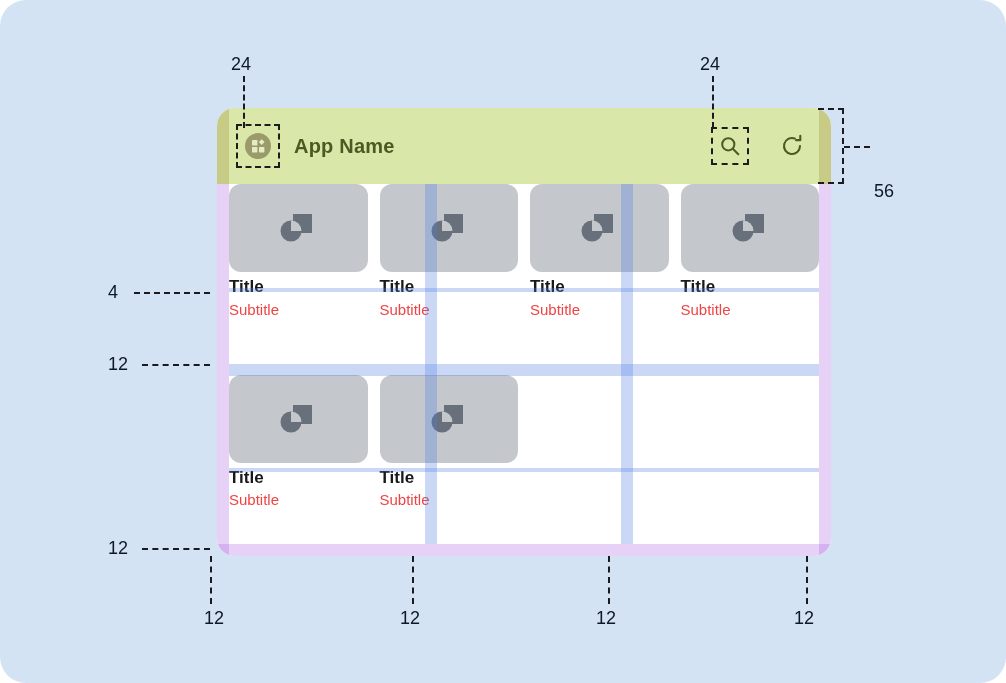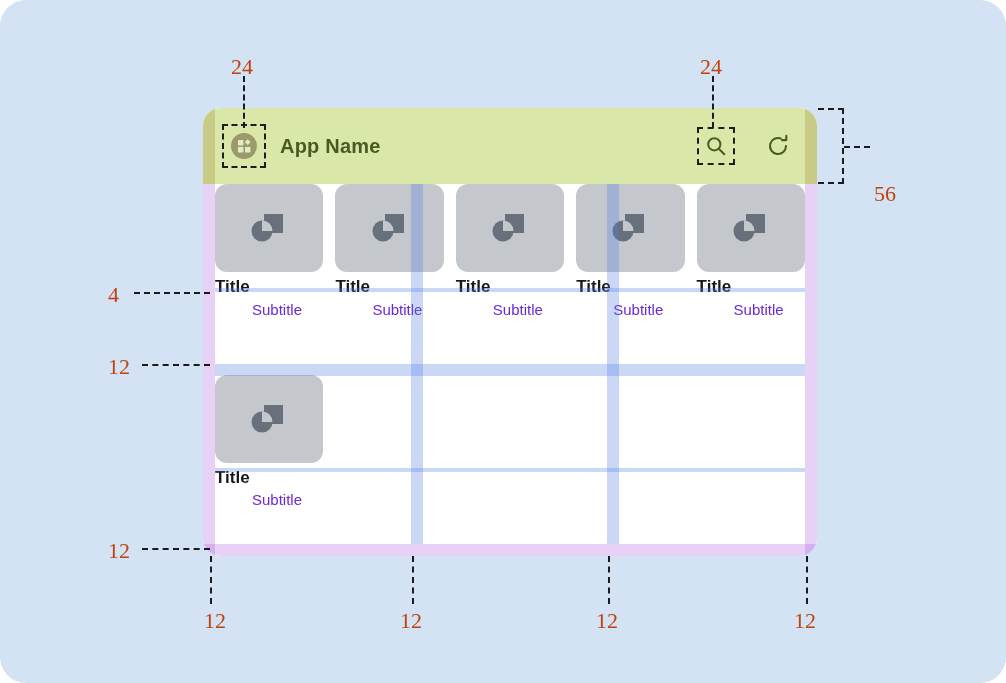--- a/index.html
+++ b/index.html
@@ -14,21 +14,21 @@
   #canvas {
     position: relative;
     width: 1006px; height: 683px;
     background: #d3e3f4;
     border-radius: 26px;
   }
 
   
   #app-frame {
     position: absolute;
-    left: 203px; top: 108px;
+    left: 217px; top: 108px;
     width: 614px; height: 448px;
     border-radius: 18px;
     background: #ffffff;
     overflow: hidden;
   }
 
   
   #app-bar {
     position: absolute; left: 0; top: 0;
     width: 614px; height: 76px;
@@ -59,55 +59,54 @@
     width: 30px; height: 30px;
     display: flex; align-items: center; justify-content: center;
   }
 
   
   #grid {
     position: absolute; left: 0; top: 76px;
     width: 614px; height: 372px;
     background: #ffffff;
     display: grid;
-    grid-template-columns: repeat(5, 1fr);
+    grid-template-columns: repeat(4, 1fr);
     grid-template-rows: repeat(2, 1fr);
     column-gap: 12px; row-gap: 12px;
     padding: 0 12px 3px 12px;
   }
   .card { display: flex; flex-direction: column; }
   .card-media {
     flex: 0 0 88px;
     background: #c4c8cd;
     border-radius: 12px;
     display: flex; align-items: center; justify-content: center;
   }
   .card-text { padding-top: 4px; flex: 1; }
   .card-title {
     font-size: 17px; font-weight: 700; color: #19191c;
     line-height: 1.35;
   }
   .card-subtitle {
-    font-size: 15px; font-weight: 400; color: #6d28d9;
+    font-size: 15px; font-weight: 400; color: #ef4444;
     line-height: 1.5;
-    margin-left: 37px;
   }
 
   
   .ovl { position: absolute; pointer-events: none; }
 
   .ovl-purple { background: rgba(176,104,227,0.30); }
   .ovl-blue   { background: rgba(80,125,224,0.30); }
   .ovl-tan    { background: rgba(150,120,40,0.26); }
 
   
   .ann-label {
     position: absolute;
-    font-size: 22px; color: #c2410c;
-    font-family: Liberation Serif, serif;
+    font-size: 18px; color: #0f172a;
+    font-family: Liberation Sans, sans-serif;
   }
   .dash-h {
     position: absolute; height: 0;
     border-top: 2px dashed #1b1b1f;
   }
   .dash-v {
     position: absolute; width: 0;
     border-left: 2px dashed #1b1b1f;
   }
   .bracket {

